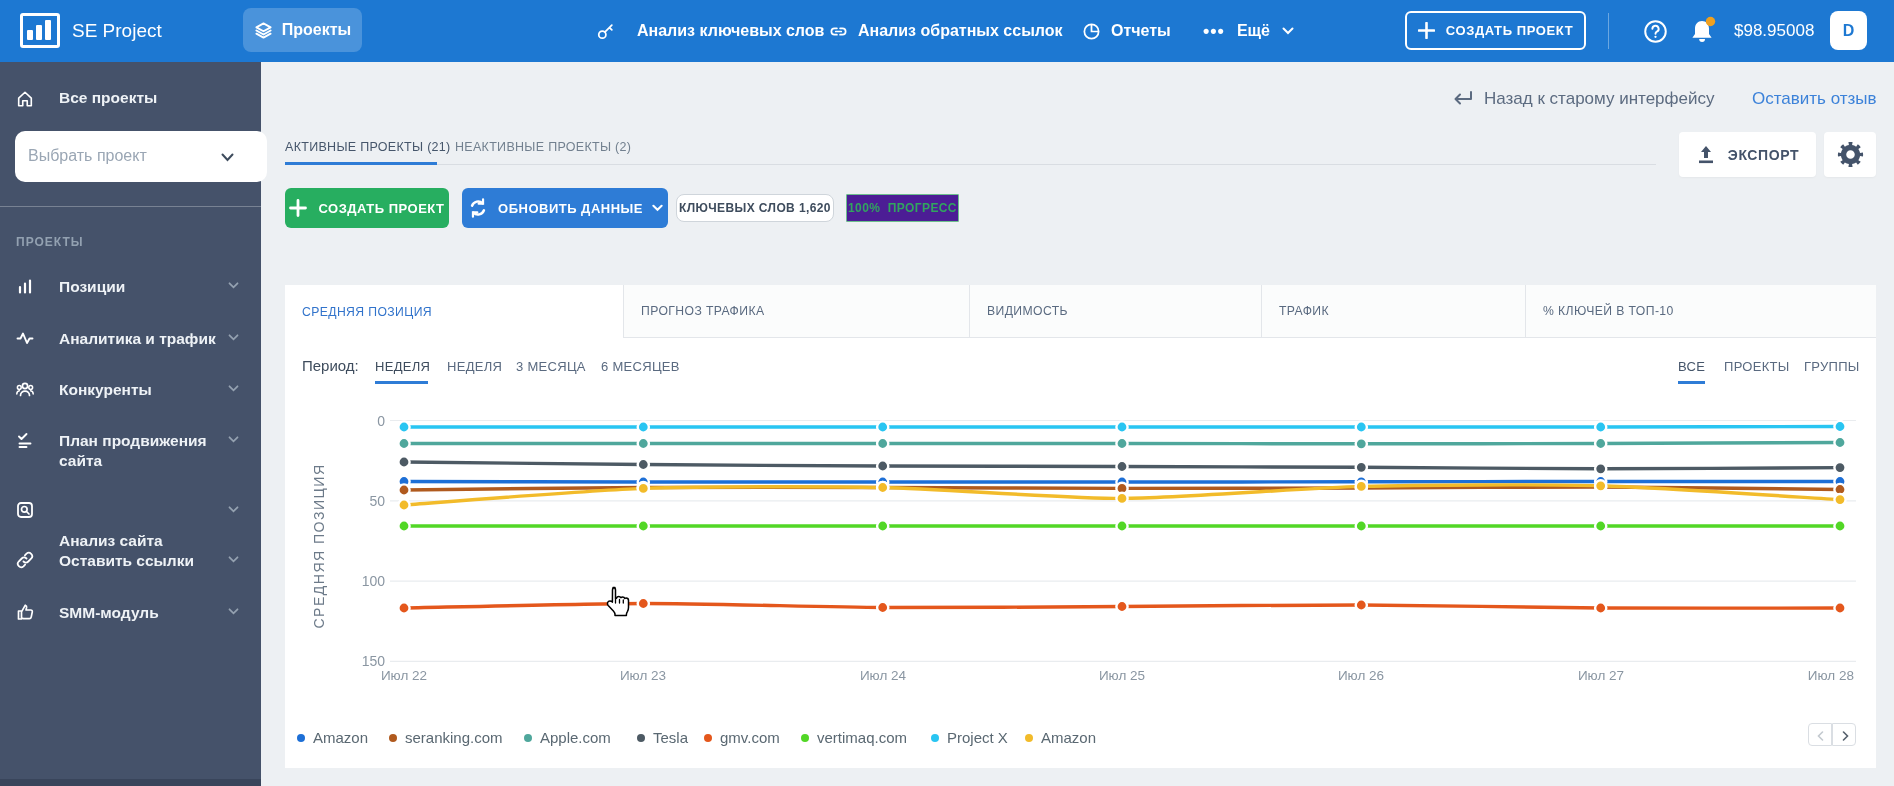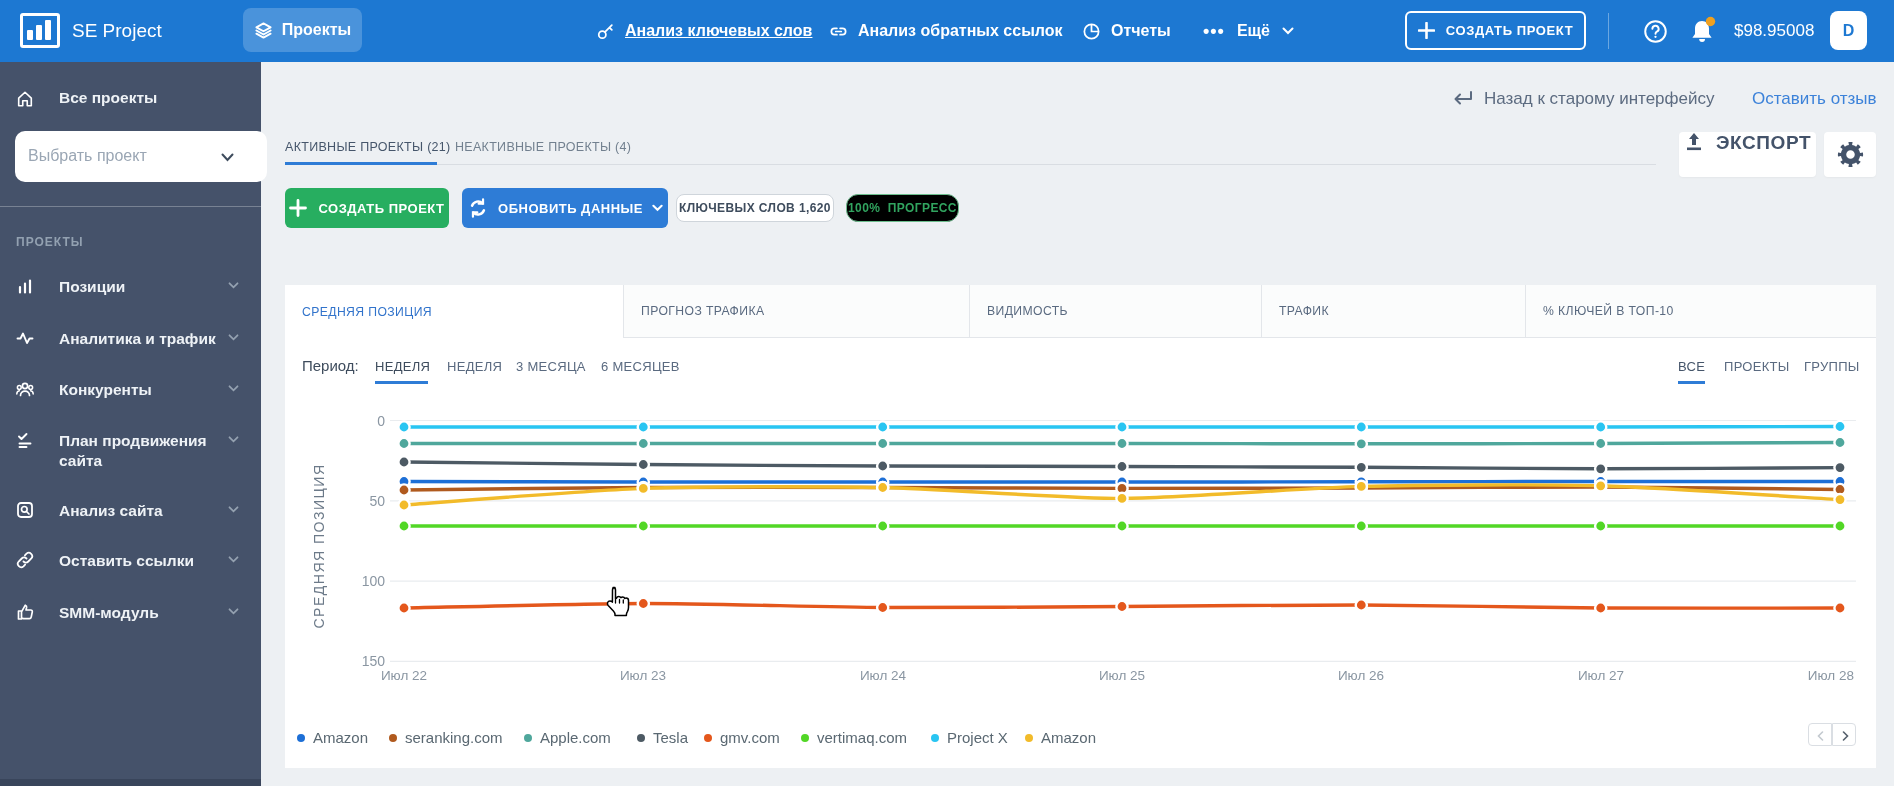--- a/index.html
+++ b/index.html
@@ -35,22 +35,22 @@
 
 #backlink { position:absolute; left:1484px; top:89px; color:#5c6b80; font-size:17px;text-align:center; }
 #feedback { position:absolute; left:1752px; top:89px; color:#3c82d9; font-size:17px; }
 #tabs-line { position:absolute; left:285px; top:164px; width:1371px; height:1px; background:#d9dde2; }
 #tab1 { position:absolute; left:285px; top:140px; color:#46566b; font-size:12.5px; letter-spacing:0.3px; }
 #tab2 { position:absolute; left:455px; top:140px; color:#72808f; font-size:12.5px; letter-spacing:0.3px; }
 #tab1-under { position:absolute; left:285px; top:162px; width:152px; height:3px; background:#2e7cd6; }
 #btn-create2 { position:absolute; left:285px; top:188px; width:164px; height:40px; background:#27ae60; border-radius:6px; color:#fff; font-size:13px; font-weight:bold; letter-spacing:0.5px; display:flex; align-items:center; justify-content:center; gap:11px; }
 #btn-refresh { position:absolute; left:462px; top:188px; width:206px; height:40px; background:#2e7cd6; border-radius:6px; color:#fff; font-size:13px; font-weight:bold; letter-spacing:0.5px; display:flex; align-items:center; justify-content:center; gap:9px; }
 #chip-kw { position:absolute; left:676px; top:194px; width:158px; height:28px; white-space:nowrap; background:#fff; border:1px solid #cfd5db; border-radius:8px; color:#3e4c5d; font-size:12px; font-weight:bold; letter-spacing:0.4px; display:flex; align-items:center; justify-content:center; }
-#chip-prog { position:absolute; left:846px; top:194px; width:113px; height:28px; white-space:nowrap; background:#000000; border:1px solid #6cbe8d; border-radius:12px; color:#31a45f; font-size:12px; font-weight:bold; letter-spacing:0.4px; display:flex; align-items:center; justify-content:center; }
-#btn-export { position:absolute; left:1679px; top:132px; width:137px; height:45px; background:#fff; border-radius:4px; color:#44536a; font-size:19px; font-weight:bold; letter-spacing:0.6px; display:flex; justify-content:center; gap:12px; box-shadow:0 1px 2px rgba(0,0,0,0.04); }
+#chip-prog { position:absolute; left:846px; top:194px; width:113px; height:28px; white-space:nowrap; background:#4c1d95; border:1px solid #6cbe8d; border-radius:1px; color:#31a45f; font-size:12px; font-weight:bold; letter-spacing:0.4px; display:flex; align-items:center; justify-content:center; }
+#btn-export { position:absolute; left:1679px; top:132px; width:137px; height:45px; background:#fff; border-radius:4px; color:#44536a; font-size:14px; font-weight:bold; letter-spacing:0.6px; display:flex; align-items:center; justify-content:center; gap:12px; box-shadow:0 1px 2px rgba(0,0,0,0.04); }
 #btn-gear { position:absolute; left:1824px; top:132px; width:52px; height:45px; background:#fff; border-radius:4px; display:flex; align-items:center; justify-content:center; box-shadow:0 1px 2px rgba(0,0,0,0.04); }
 
 
 #card { position:absolute; left:285px; top:285px; width:1591px; height:483px; background:#fff; }
 .ctab { position:absolute; top:0; height:53px; font-size:12.2px; letter-spacing:0.4px; color:#5a6a80; display:flex; align-items:center; padding-left:17px; border-bottom:1px solid #e3e6ea; border-right:1px solid #e3e6ea; background:#fbfcfc; }
 #ctab1 { left:0; width:339px; color:#3173cb; border-bottom:none; background:#fff; }
 #ctab2 { left:339px; width:346px; }
 #ctab3 { left:685px; width:292px; }
 #ctab4 { left:977px; width:264px; }
 #ctab5 { left:1241px; width:350px; border-right:none; }
@@ -73,21 +73,21 @@
     <div class="b" style="left:4px; height:10px; width:6px;"></div>
     <div class="b" style="left:13px; height:15px; width:6px;"></div>
     <div class="b" style="left:22px; height:20px; width:6px;"></div>
   </div>
   <div id="logoname">SE Project</div>
   <div id="nav-projects"><svg class="navico" viewBox="0 0 24 24" fill="none" stroke="#fff" stroke-width="2.4" stroke-linejoin="round" stroke-linecap="round">
         <path d="M12 3 L21 8 L12 13 L3 8 Z"></path>
         <path d="M3 12 L12 17 L21 12"></path>
         <path d="M3 16 L12 21 L21 16"></path>
       </svg>Проекты</div>
-  <div class="nav" style="left:596px; gap:10px;text-decoration:underline;">
+  <div class="nav" style="left:596px; gap:22px;">
       <svg class="navico" viewBox="0 0 24 24" fill="none" stroke="#fff" stroke-width="2.2" stroke-linecap="round">
         <circle cx="8" cy="16" r="4.5"></circle>
         <path d="M11.5 12.5 L20 4 M17 7 L20 10"></path>
       </svg>
       <span class="navitem">Анализ ключевых слов</span>
     </div>
   <div class="nav" style="left:829px; gap:10px;">
       <svg class="navico" viewBox="0 0 24 24" fill="none" stroke="#fff" stroke-width="2.2" stroke-linecap="round">
         <path d="M10 8 H7 a4 4 0 0 0 0 8 h3 M14 8 h3 a4 4 0 0 1 0 8 h-3 M8.5 12 h7"></path>
       </svg>
@@ -179,21 +179,21 @@
     <svg class="sb-chev" style="top:5px;" viewBox="0 0 11 7" fill="none" stroke="#94a1b0" stroke-width="1.8" stroke-linecap="round">
         <path d="M1.5 1.3 L5.5 5.3 L9.5 1.3"></path>
       </svg>
   </div>
   <div class="sb-item" style="top:439px;">
     <svg class="sb-ico" style="top:0px;" viewBox="0 0 18 18" fill="none" stroke="#fff">
         <rect x="2" y="2" width="14" height="14" rx="3" stroke-width="1.8"></rect>
         <circle cx="8.3" cy="8.3" r="2.8" stroke-width="1.7"></circle>
         <path d="M10.5 10.5 L13 13" stroke-width="1.7" stroke-linecap="round"></path>
       </svg>
-    <span class="sb-label" style="line-height:20px;">Анализ сайта</span>
+    <span class="sb-label" style="line-height:20px;margin-top:30px;">Анализ сайта</span>
     <svg class="sb-chev" style="top:5px;" viewBox="0 0 11 7" fill="none" stroke="#94a1b0" stroke-width="1.8" stroke-linecap="round">
         <path d="M1.5 1.3 L5.5 5.3 L9.5 1.3"></path>
       </svg>
   </div>
   <div class="sb-item" style="top:489px;">
     <svg class="sb-ico" style="top:0px;" viewBox="0 0 18 18" fill="none" stroke="#fff">
         <path d="M7.5 10.5 a3.4 3.4 0 0 0 4.8 0 l3-3 a3.4 3.4 0 0 0-4.8-4.8 l-1.6 1.6 M10.5 7.5 a3.4 3.4 0 0 0-4.8 0 l-3 3 a3.4 3.4 0 0 0 4.8 4.8 l1.6-1.6" stroke-width="1.8" stroke-linecap="round"></path>
       </svg>
     <span class="sb-label" style="line-height:20px;">Оставить ссылки</span>
     <svg class="sb-chev" style="top:5px;" viewBox="0 0 11 7" fill="none" stroke="#94a1b0" stroke-width="1.8" stroke-linecap="round">
@@ -210,21 +210,21 @@
       </svg>
   </div>
 </div>
 
 <svg class="abs" style="left:1452px; top:90px;" width="22" height="18" viewBox="0 0 22 18" fill="none" stroke="#5c6b80" stroke-width="2" stroke-linecap="round" stroke-linejoin="round">
     <path d="M19 2 v7 H4 M8 4.5 L3.5 9 L8 13.5"></path>
   </svg>
 <div id="backlink">Назад к старому интерфейсу</div>
 <div id="feedback">Оставить отзыв</div>
 <div id="tab1">АКТИВНЫЕ ПРОЕКТЫ (21)</div>
-<div id="tab2">НЕАКТИВНЫЕ ПРОЕКТЫ (4)</div>
+<div id="tab2">НЕАКТИВНЫЕ ПРОЕКТЫ (2)</div>
 <div id="tabs-line"></div>
 <div id="tab1-under"></div>
 <div id="btn-create2"><svg width="18" height="18" viewBox="0 0 18 18" stroke="#fff" stroke-width="2.8" stroke-linecap="round">
       <path d="M9 1.5 V16.5 M1.5 9 H16.5"></path>
     </svg>СОЗДАТЬ ПРОЕКТ</div>
 <div id="btn-refresh"><svg width="22" height="22" viewBox="0 0 24 24" fill="none" stroke="#fff" stroke-width="2.7" stroke-linecap="round">
       <path d="M5.5 9.5 a7 7 0 0 1 11.6-2.5"></path>
       <path d="M18.5 14.5 a7 7 0 0 1-11.6 2.5"></path>
       <path d="M17.5 2.5 v4.8 h-4.8" stroke-width="2.4"></path>
       <path d="M6.5 21.5 v-4.8 h4.8" stroke-width="2.4"></path>

